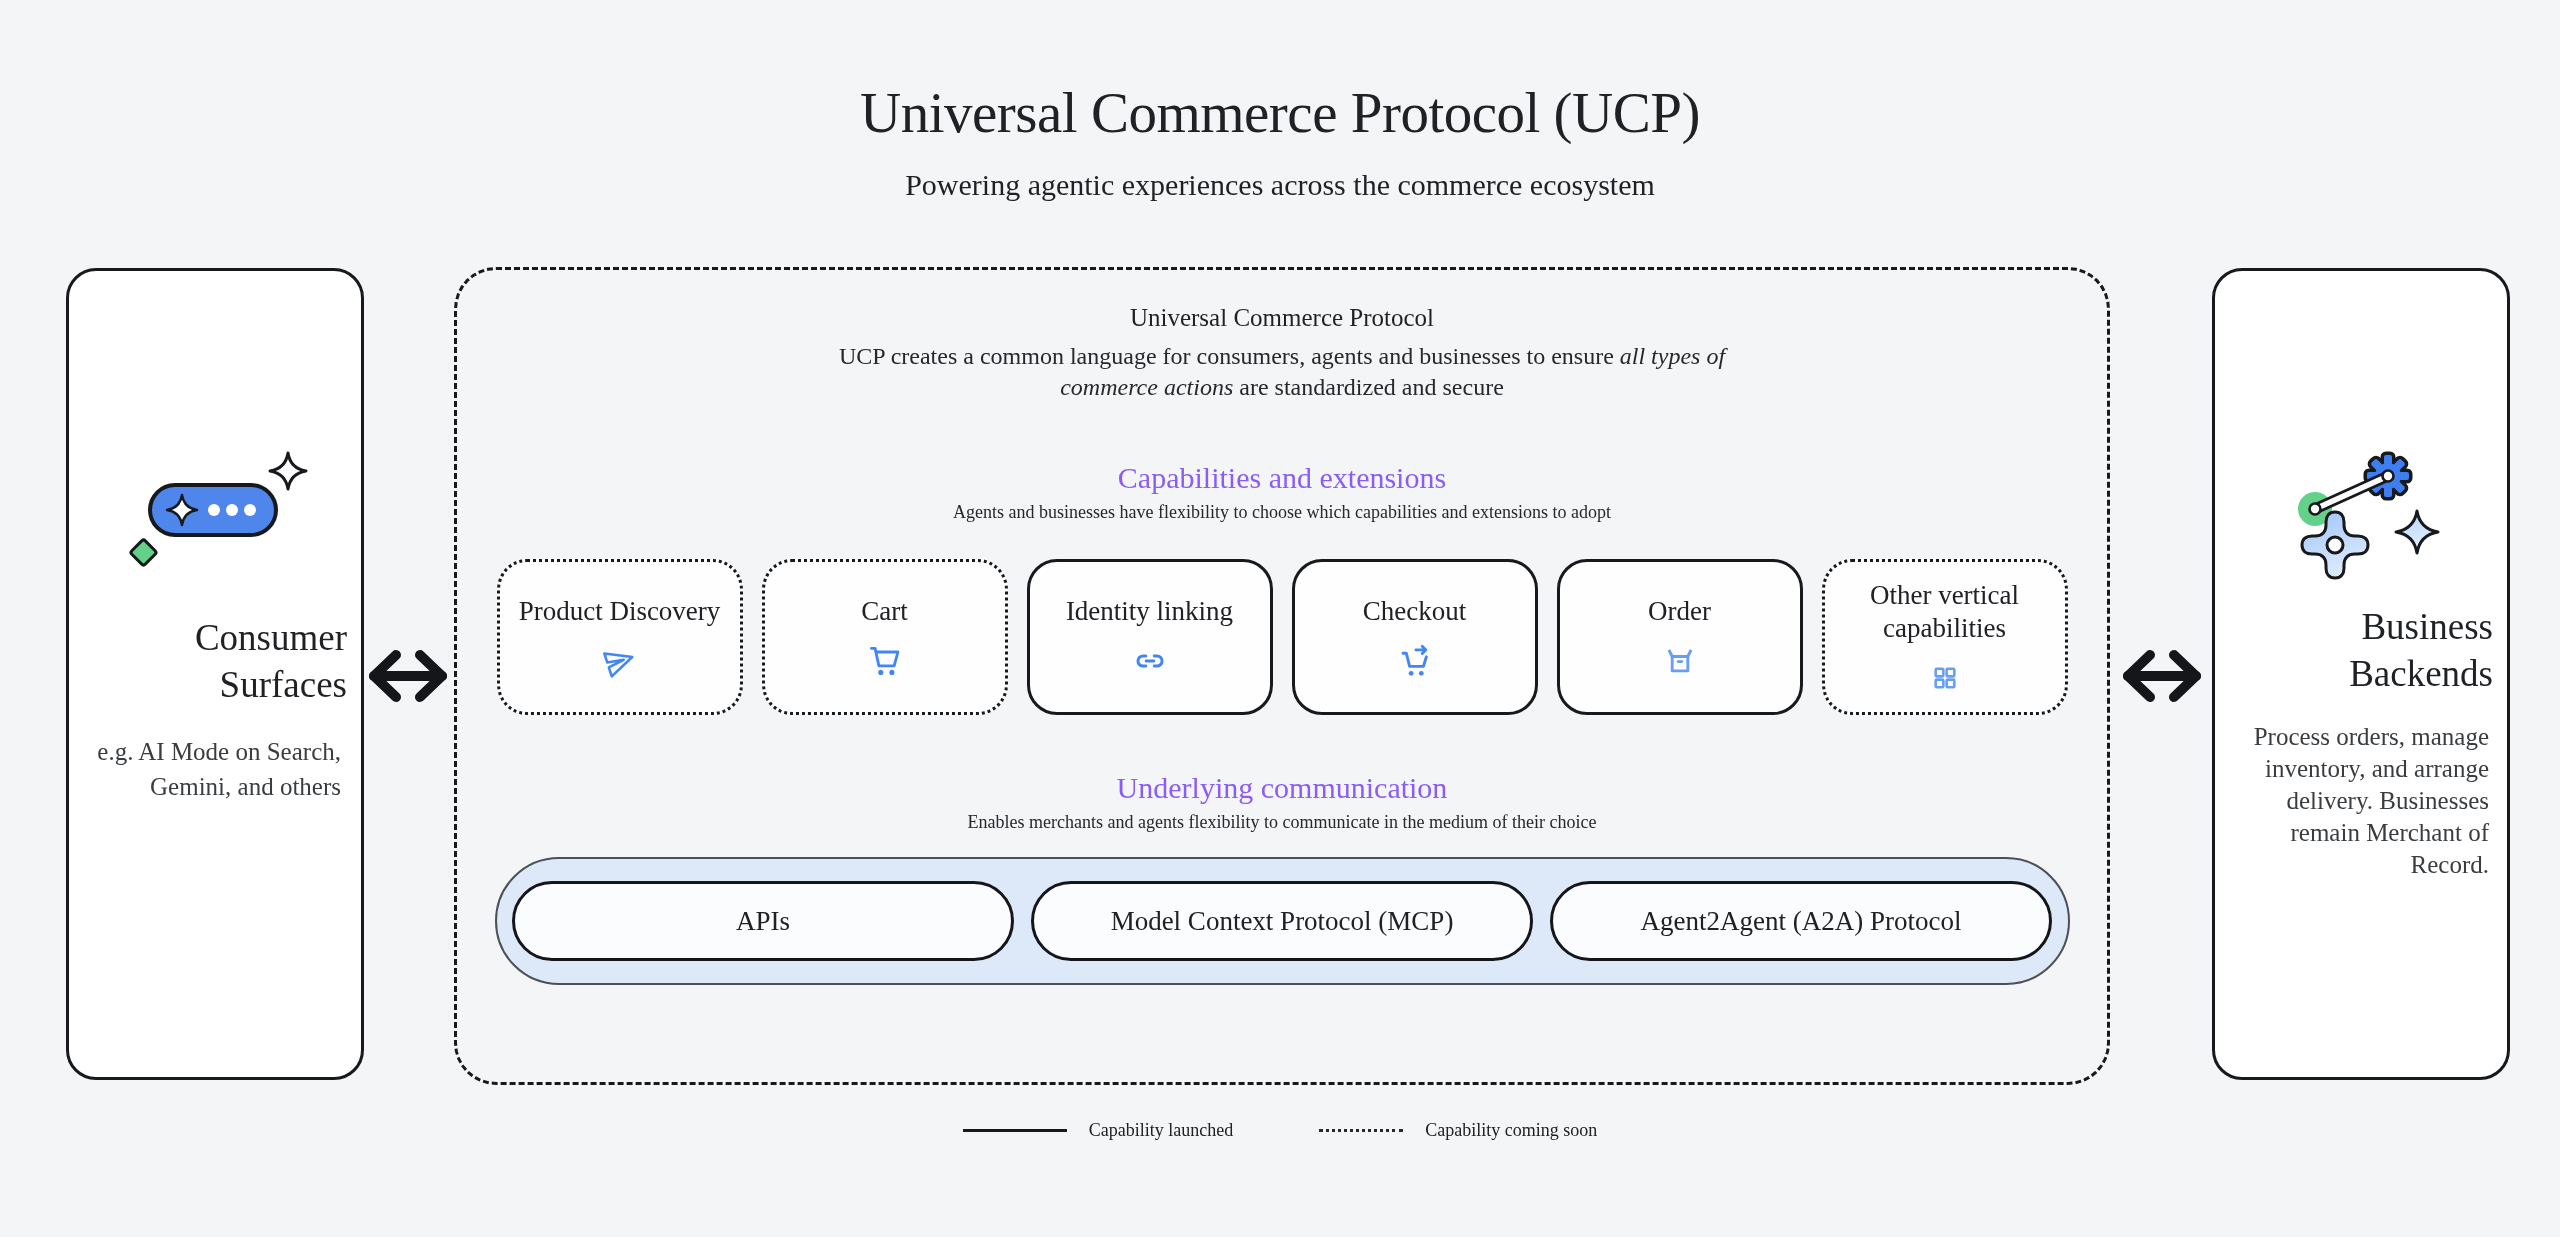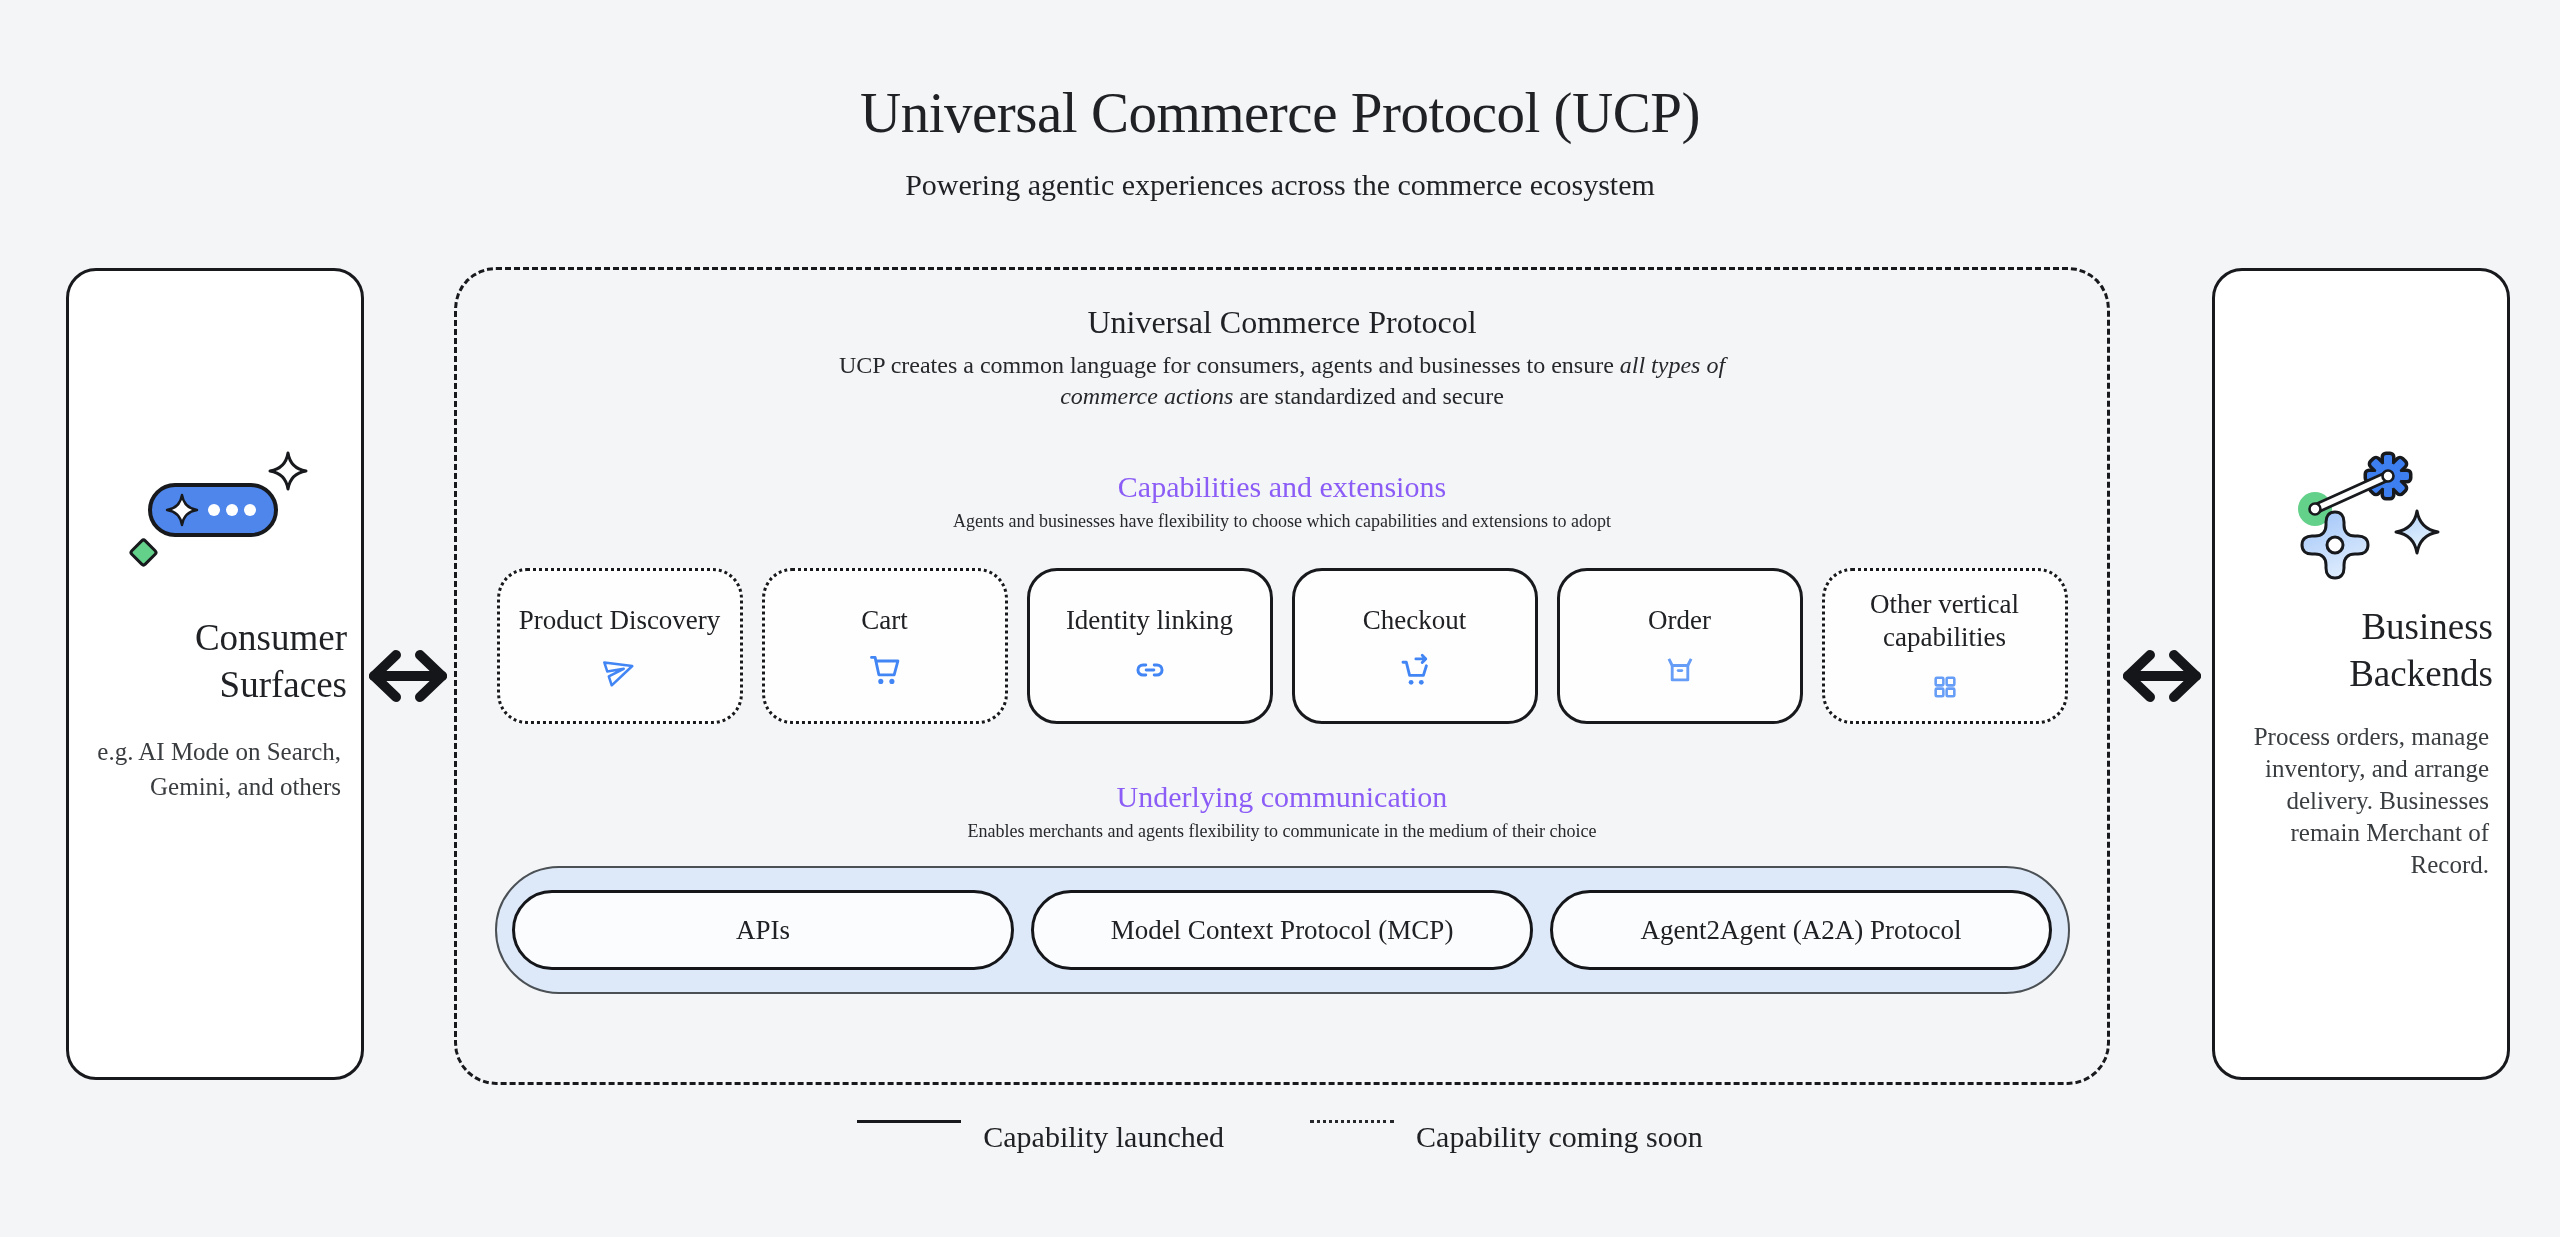--- a/index.html
+++ b/index.html
@@ -19,21 +19,21 @@
   .panel-icon{flex:none;}
   .panel.left .panel-icon{margin-top:178px;}
   .panel.right .panel-icon{margin-top:172px;}
   .panel-title{font-size:37px;line-height:47px;font-weight:500;color:#1f2124;margin-top:26px;padding:0 14px;}
   .panel.right .panel-title{margin-top:16px;}
   .panel-body{font-size:25px;line-height:35px;color:#3a3d40;margin-top:26px;padding:0 20px;}
   .panel.right .panel-body{line-height:32px;margin-top:24px;padding:0 18px;}
 
   .center{position:absolute;left:454px;top:267px;width:1656px;height:818px;
           border:3px dashed #17191c;border-radius:42px;box-sizing:border-box;text-align:center;}
-  .center-title{margin-top:34px;font-size:32px;font-weight:500;color:#1f2124;}
+  .center-title{margin-top:34px;font-size:25px;font-weight:500;color:#1f2124;}
   .center-desc{margin-top:9px;font-size:24px;line-height:31px;color:#26282b;}
   .center-desc i{font-style:italic;}
   .section-head{font-size:30px;color:#8b5cf6;}
   .cap-head{margin-top:58px;}
   .section-sub{margin-top:7px;font-size:18px;color:#26282b;}
   .cap-row{margin-top:36px;display:flex;justify-content:center;gap:19px;}
   .cap-box{width:246px;height:156px;background:#fefefe;border-radius:30px;box-sizing:border-box;
            display:flex;flex-direction:column;align-items:center;justify-content:center;
            gap:15px;padding:6px 16px;}
   .cap-box.dotted{border:3px dotted #17191c;}
@@ -47,21 +47,21 @@
   .pill{width:502px;height:80px;background:#fbfcfe;border:3.5px solid #141619;border-radius:40px;
         box-sizing:border-box;display:flex;align-items:center;justify-content:center;
         font-size:27px;color:#202124;}
 
   .arrow{position:absolute;top:644px;}
   .arrow.left-arrow{left:362px;}
   .arrow.right-arrow{left:2116px;}
 
   .legend{position:absolute;left:0;right:0;top:1120px;display:flex;justify-content:center;
           align-items:center;gap:86px;}
-  .legend-item{display:flex;gap:22px;font-size:30px;color:#202124;}
+  .legend-item{display:flex;align-items:center;gap:22px;font-size:18px;color:#202124;}
   .line-solid{width:104px;height:0;border-top:3.5px solid #17191c;}
   .line-dotted{width:84px;height:0;border-top:3px dotted #26282b;}
 </style>
 </head>
 <body>
 
 <div id="stage">
 
   <div class="page-title">Universal Commerce Protocol (UCP)</div>
   <div class="page-subtitle">Powering agentic experiences across the commerce ecosystem</div>

